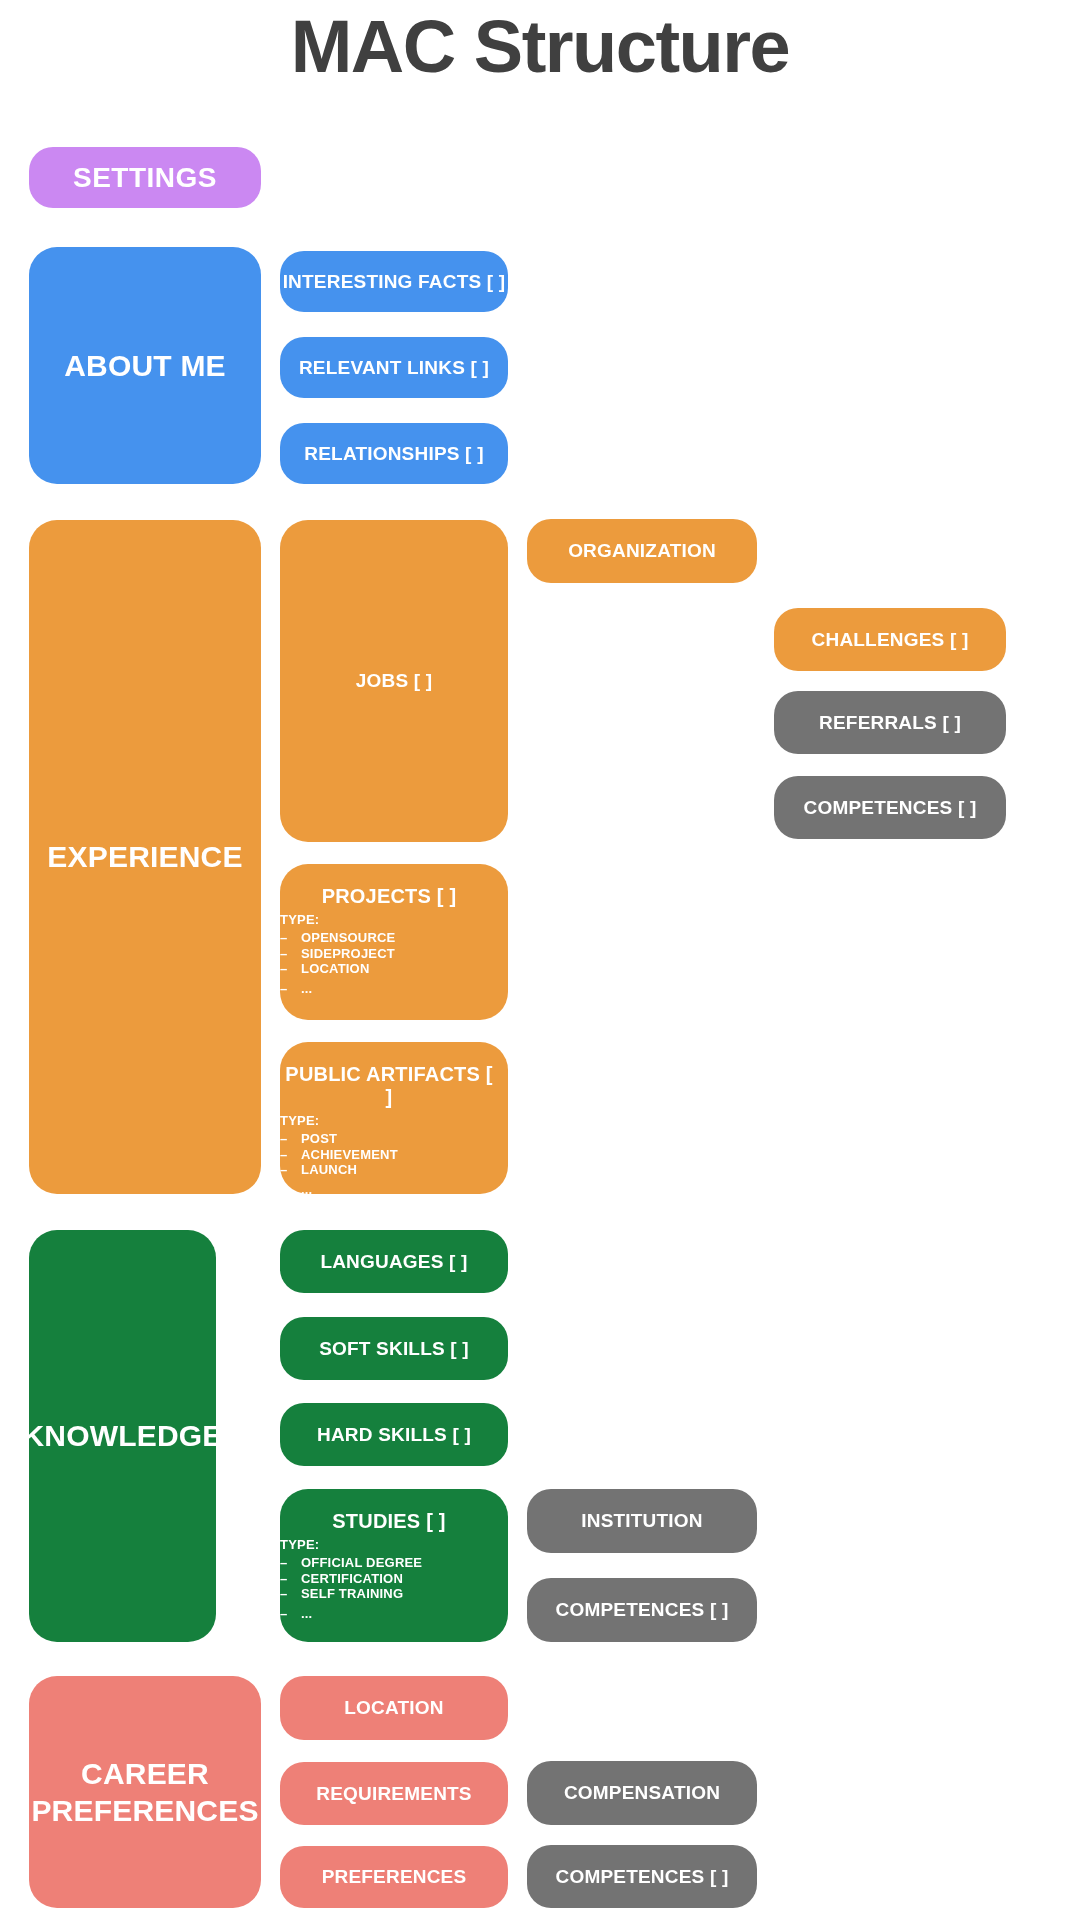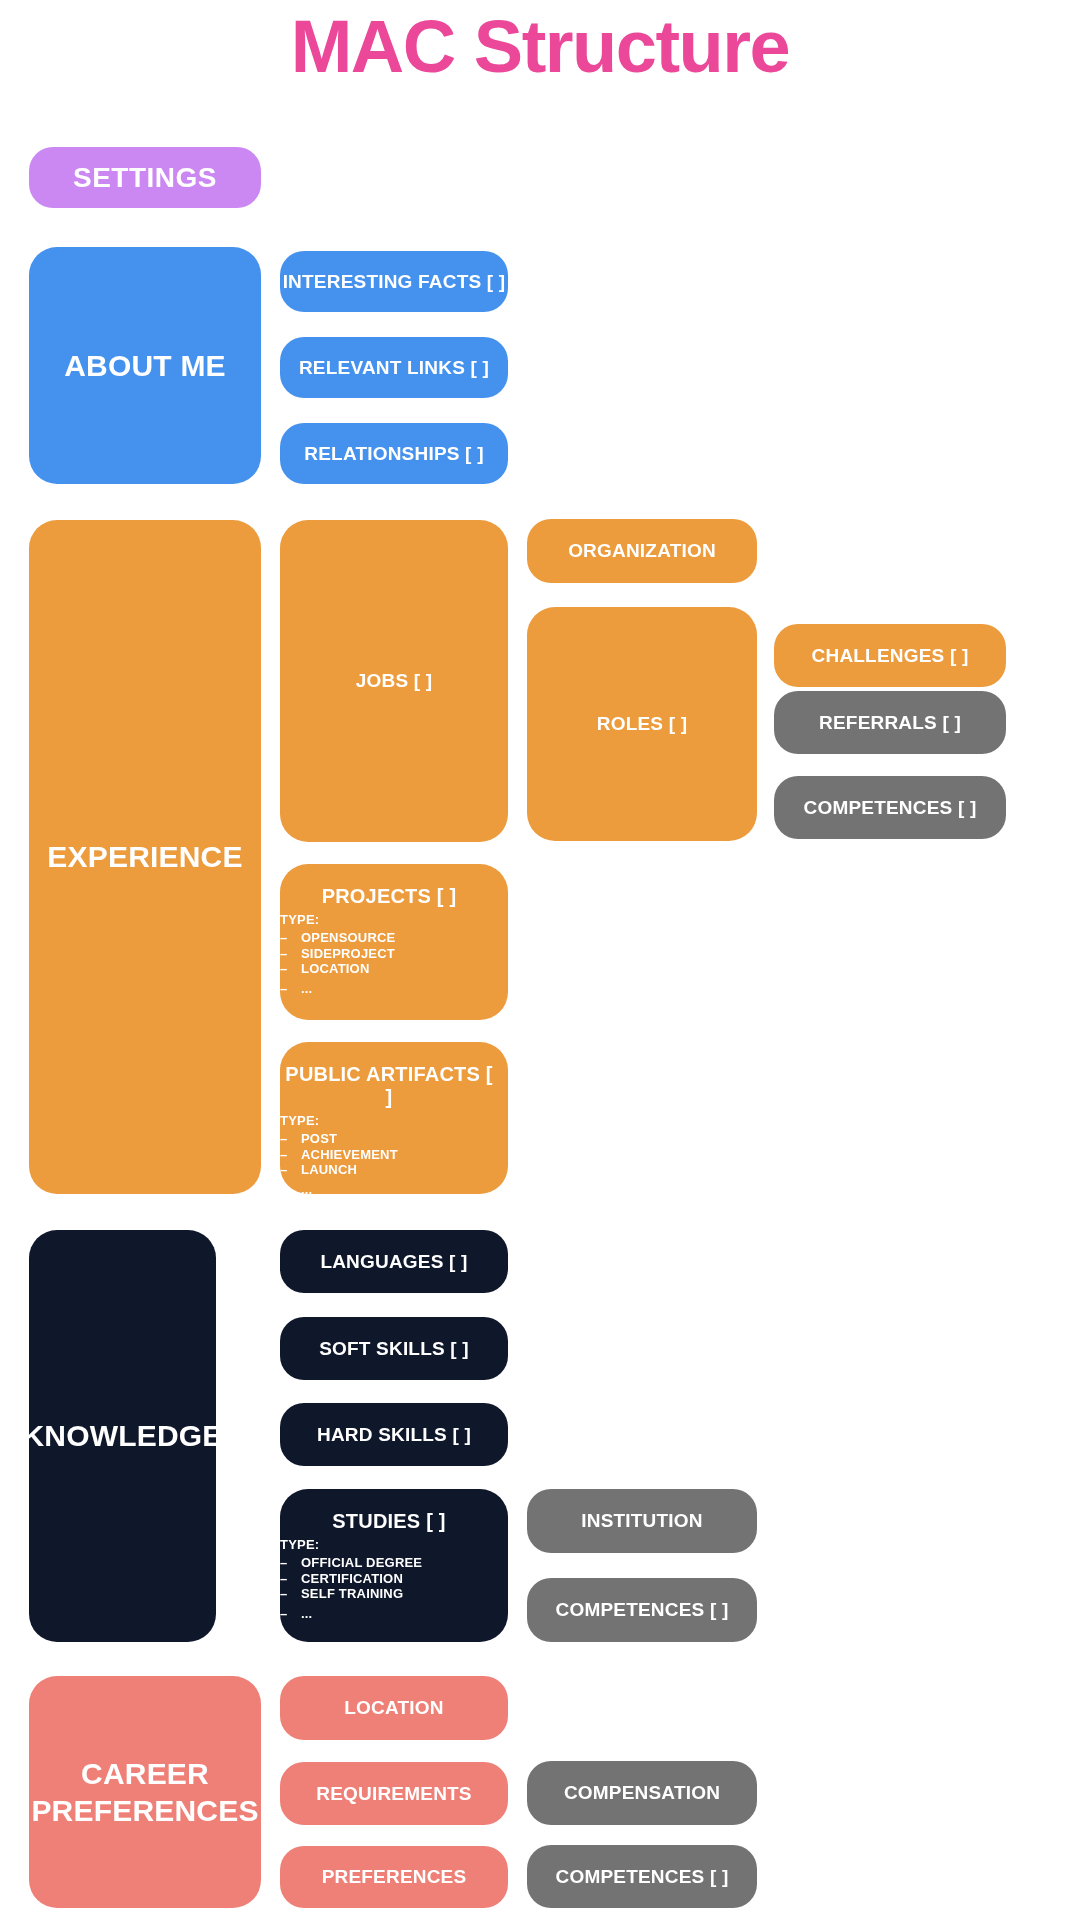--- a/index.html
+++ b/index.html
@@ -1,29 +1,29 @@
 <!DOCTYPE html>
 <html><head>
 <meta charset="utf-8">
 <style>
   html,body{margin:0;padding:0;background:#ffffff;font-family:"Liberation Sans",sans-serif;}
   .canvas{position:relative;width:1080px;height:1920px;background:#ffffff;overflow:hidden;}
 
   .title{position:absolute;left:0;top:4px;width:100%;text-align:center;
-         font-size:74px;font-weight:bold;color:#ec4899;letter-spacing:-1.5px;}
+         font-size:74px;font-weight:bold;color:#404040;letter-spacing:-1.5px;}
 
   .box{position:absolute;color:#ffffff;display:flex;align-items:center;justify-content:center;
        text-align:center;box-sizing:border-box;}
   .r-big{border-radius:28px;}
   .r-sm{border-radius:24px;}
 
   .purple{background:#cb88f2;}
   .blue{background:#4592ee;}
   .orange{background:#ec9b3d;}
-  .green{background:#0f172a;}
+  .green{background:#15803d;}
   .red{background:#ee8077;}
   .gray{background:#737373;text-align:center;}
 
   .lbl-xl{font-size:30px;font-weight:bold;line-height:1.25;letter-spacing:.2px;}
   .lbl-lg{font-size:28px;font-weight:bold;letter-spacing:.5px;}
   .lbl{font-size:19px;font-weight:bold;letter-spacing:.2px;}
 
   .listbox{flex-direction:column;justify-content:flex-start;align-items:stretch;
            padding:21px 10px 0 0;text-align:left;}
   .listbox .ltitle{text-align:center;font-size:20px;font-weight:bold;letter-spacing:.2px;}
@@ -59,24 +59,21 @@
 
   <div class="box orange r-big lbl-xl" style="left:29px;top:520px;width:232px;height:674px;">
     <span>EXPERIENCE</span>
   </div>
   <div class="box orange r-big lbl" style="left:280px;top:520px;width:228px;height:322px;">
     <span>JOBS [ ]</span>
   </div>
   <div class="box orange r-sm lbl" style="left:527px;top:519px;width:230px;height:64px;">
     <span>ORGANIZATION</span>
   </div>
-  <div class="box orange r-big lbl" style="left:527px;top:607px;width:230px;height:234px;">
-    <span>ROLES [ ]</span>
-  </div>
-  <div class="box orange r-sm lbl" style="left:774px;top:608px;width:232px;height:63px;margin-top:16px;">
+  <div class="box orange r-sm lbl" style="left:774px;top:608px;width:232px;height:63px;">
     <span>CHALLENGES [ ]</span>
   </div>
   <div class="box gray r-sm lbl" style="left:774px;top:691px;width:232px;height:63px;">
     <span>REFERRALS [ ]</span>
   </div>
   <div class="box gray r-sm lbl" style="left:774px;top:776px;width:232px;height:63px;">
     <span>COMPETENCES [ ]</span>
   </div>
 
   <div class="box orange r-big listbox" style="left:280px;top:864px;width:228px;height:156px;">

